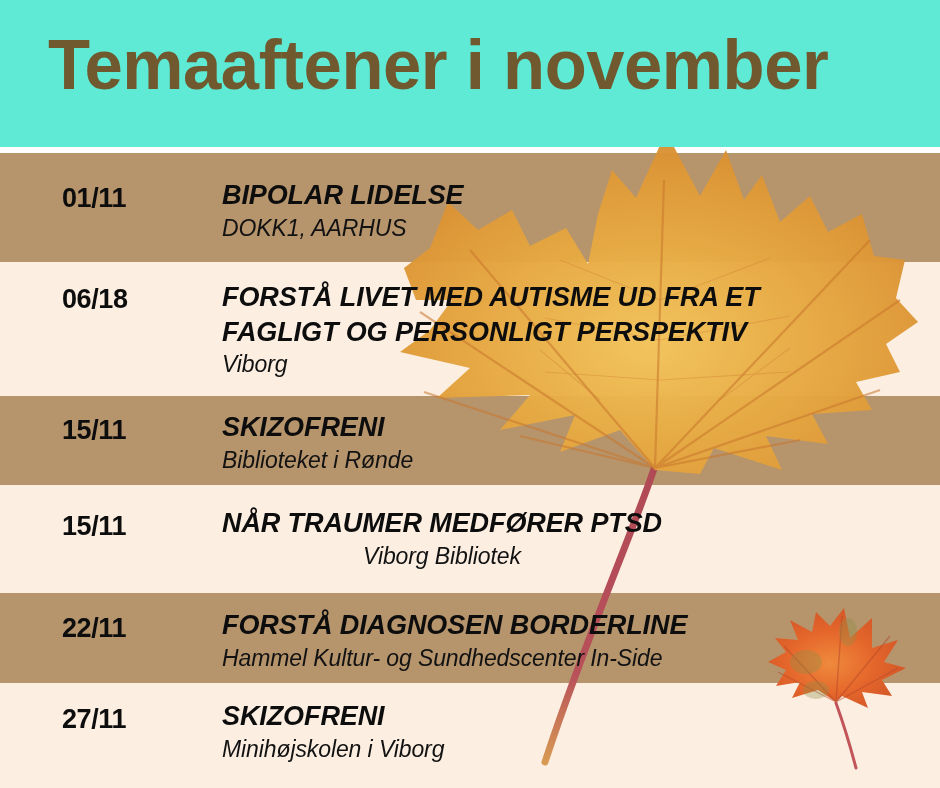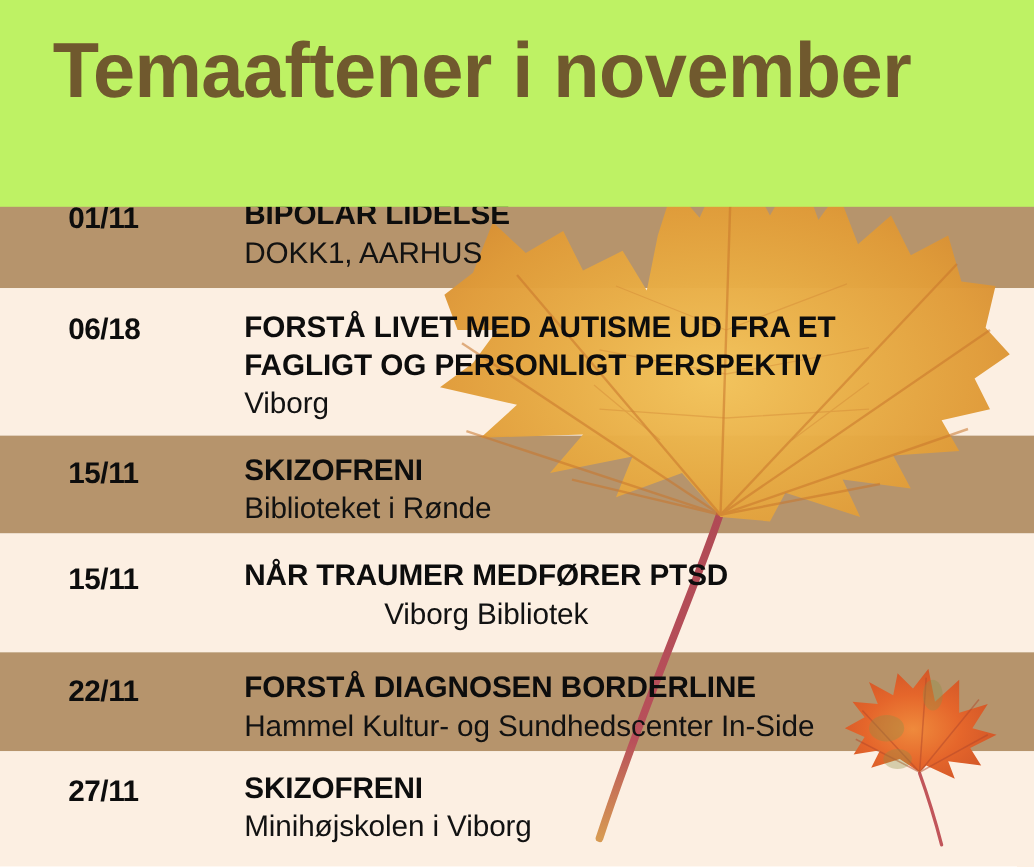--- a/index.html
+++ b/index.html
@@ -18,22 +18,22 @@
     height: 788px;
     background: #ffffff;
     overflow: hidden;
   }
 
   
   #header {
     position: absolute;
     left: 0; top: 0;
     width: 940px;
-    height: 188px;
-    background: #bef264;
+    height: 147px;
+    background: #5eead4;
     z-index: 5;
   }
   #poster-title {
     position: absolute;
     left: 48px;
     top: 28px;
     font-family: "Liberation Sans", sans-serif;
     font-size: 71px;
     font-weight: 700;
     letter-spacing: -0.5px;
@@ -87,33 +87,34 @@
     font-size: 27px;
     font-weight: 700;
     color: #0d0d0d;
     letter-spacing: -0.4px;
     white-space: nowrap;
     font-family: "Liberation Sans", sans-serif;
   }
   .row-body {
     position: absolute;
     left: 222px;
+    font-style: italic;
   }
   .row-title {
     font-size: 27px;
     font-weight: 700;
     color: #0d0d0d;
     letter-spacing: -0.1px;
     line-height: 1.28;
     white-space: pre-line;
     font-family: "Liberation Sans", sans-serif;
   }
   .row-venue {
     margin-top: 1px;
-    font-size: 27px;
+    font-size: 23px;
     font-weight: 400;
     color: #121212;
     letter-spacing: -0.1px;
     line-height: 1.25;
     font-family: "Liberation Sans", sans-serif;
   }
 </style>
 </head>
 <body>
 

